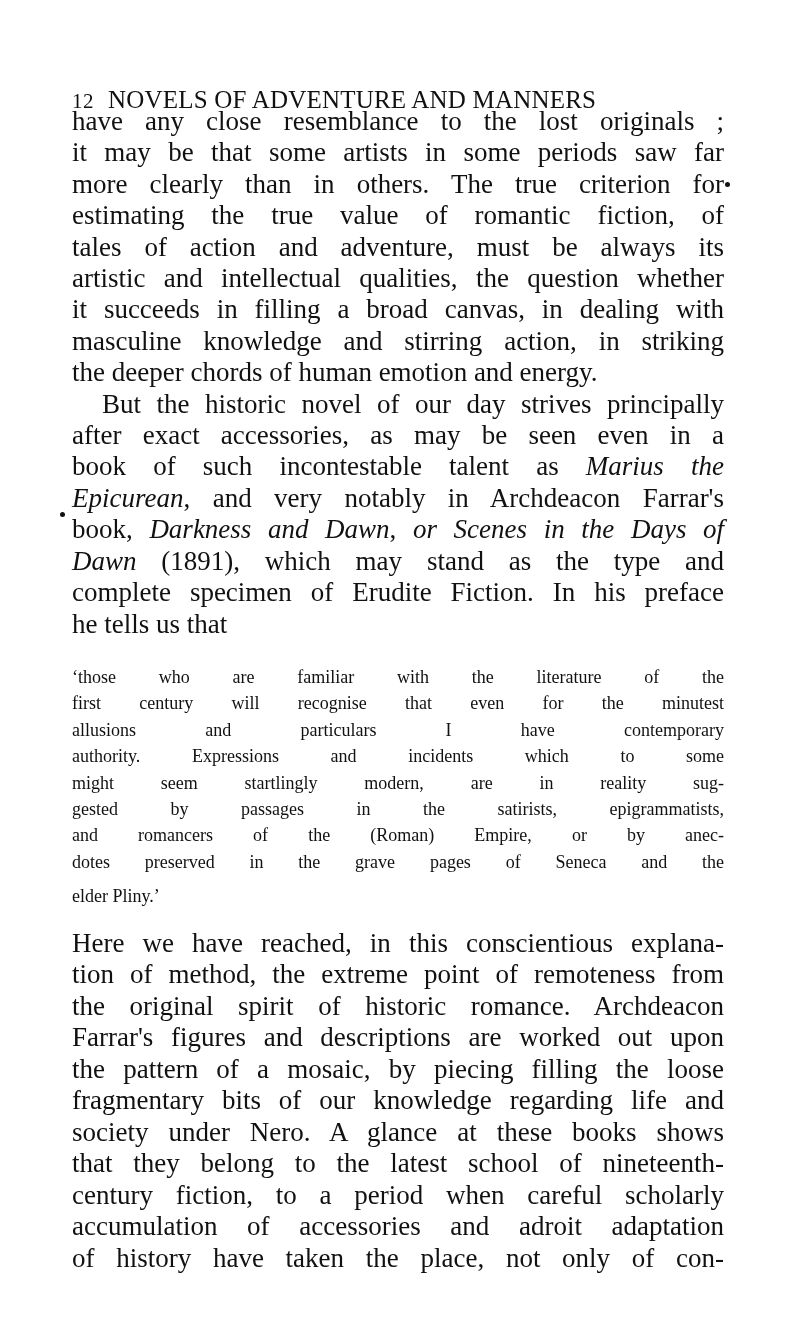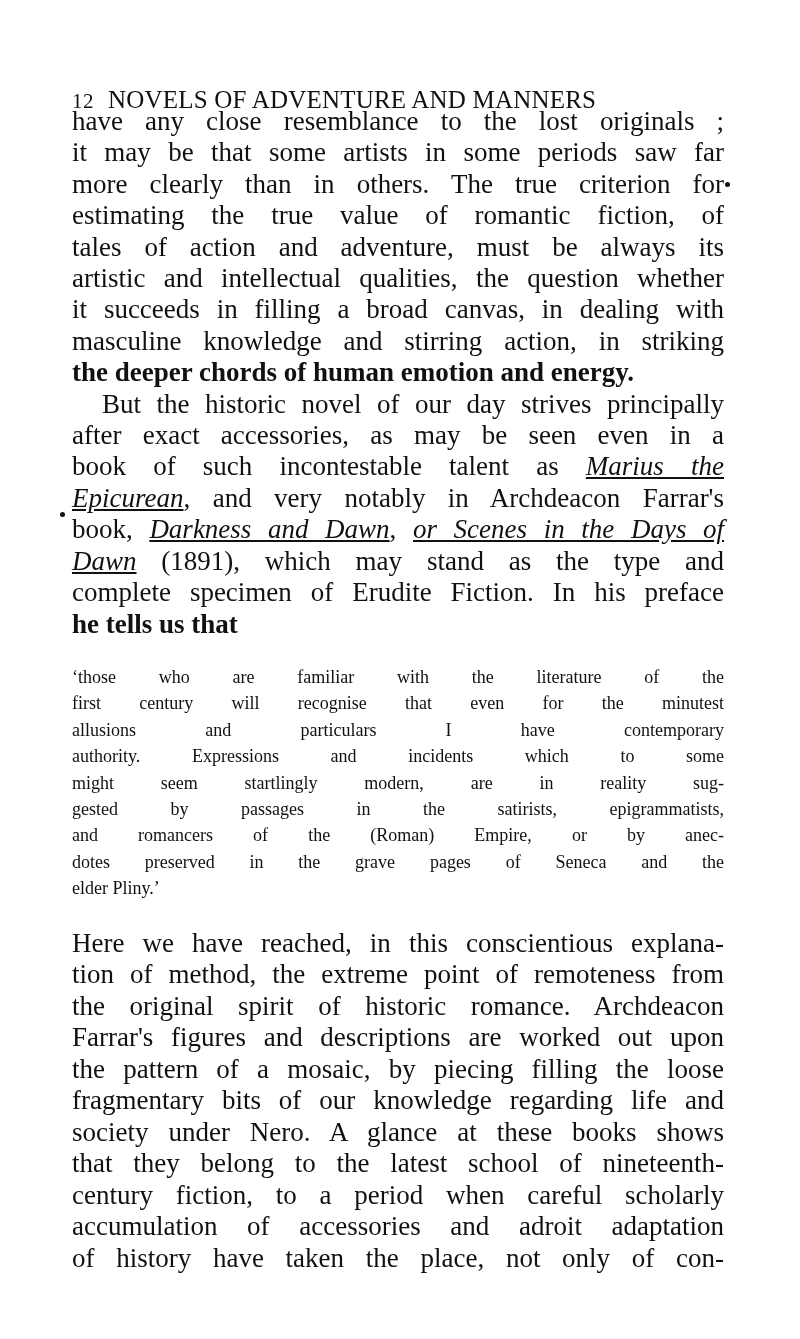--- a/index.html
+++ b/index.html
@@ -42,47 +42,47 @@
       left: 0;
       width: 652px;
       font-size: 27px;
       line-height: 31px;
       white-space: nowrap;
       text-align: justify;
       text-align-last: justify;
     }
     .text-line.last {
       text-align-last: left;
-      font-weight: bold;
     }
     .text-line.indent {
       left: 30px;
       width: 622px;
     }
     .quote-line {
       position: absolute;
       left: 0;
       width: 652px;
       font-size: 18px;
       line-height: 26.4px;
       white-space: nowrap;
       text-align: justify;
       text-align-last: justify;
     }
     .quote-line.last {
       text-align-last: left;
+      margin-top: 8px;
     }
     .mark {
       position: absolute;
       width: 6px;
       height: 6px;
       background: #111;
       border-radius: 50%;
     }
-    i { font-style: italic; text-decoration: underline; }
+    i { font-style: italic; }
   </style>
 </head>
 <body>
 
 <div class="page">
 
   <div class="running-head">
     <span class="page-number">12</span><span>NOVELS OF ADVENTURE AND MANNERS</span>
   </div>
 

